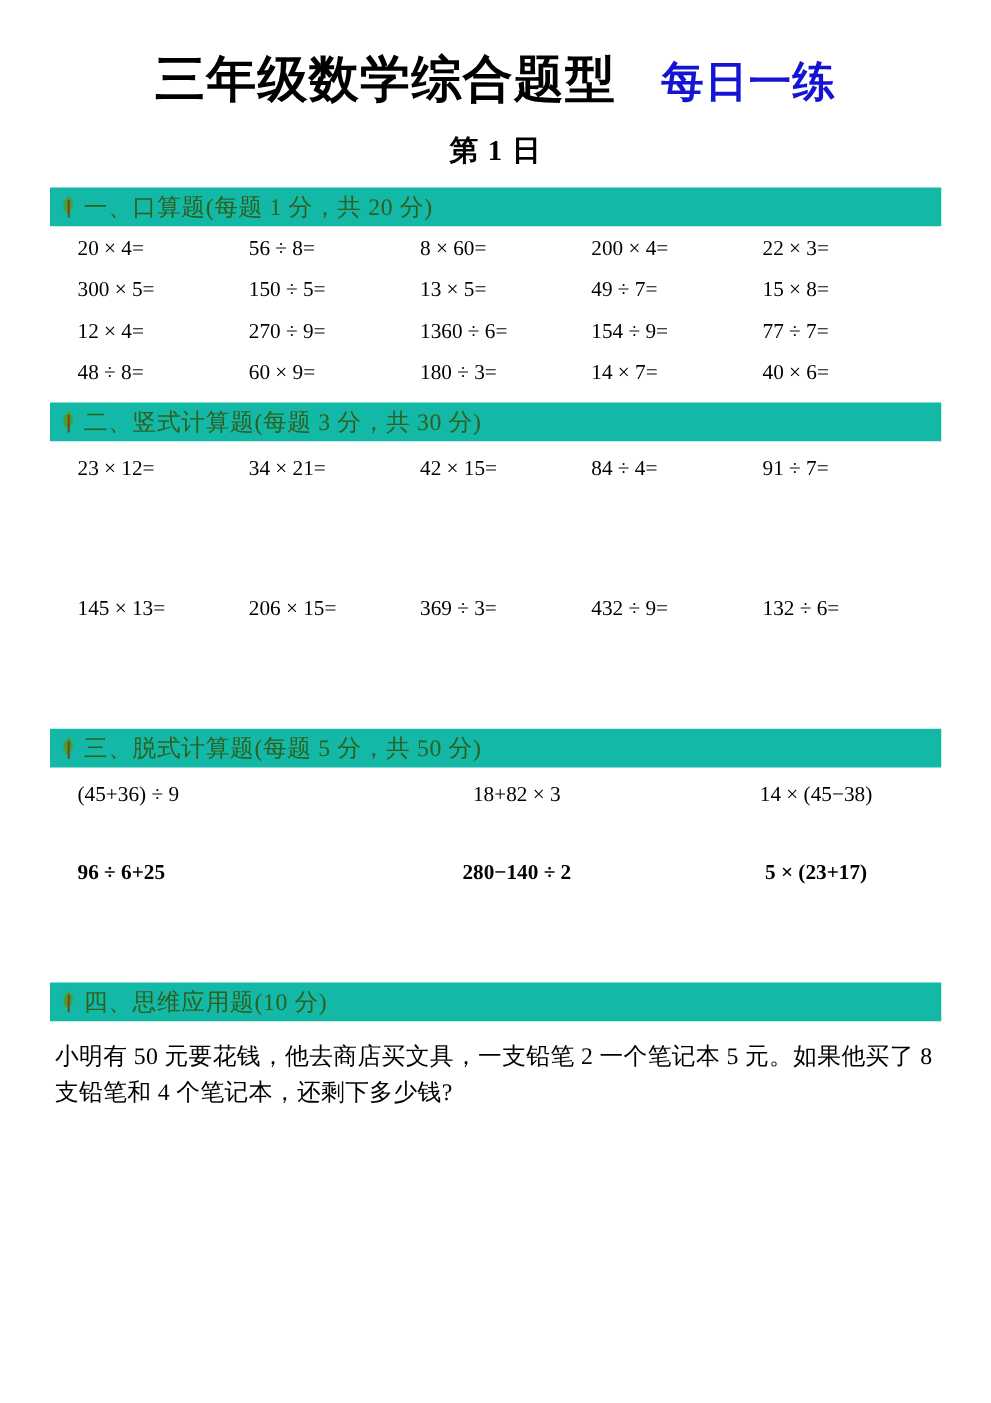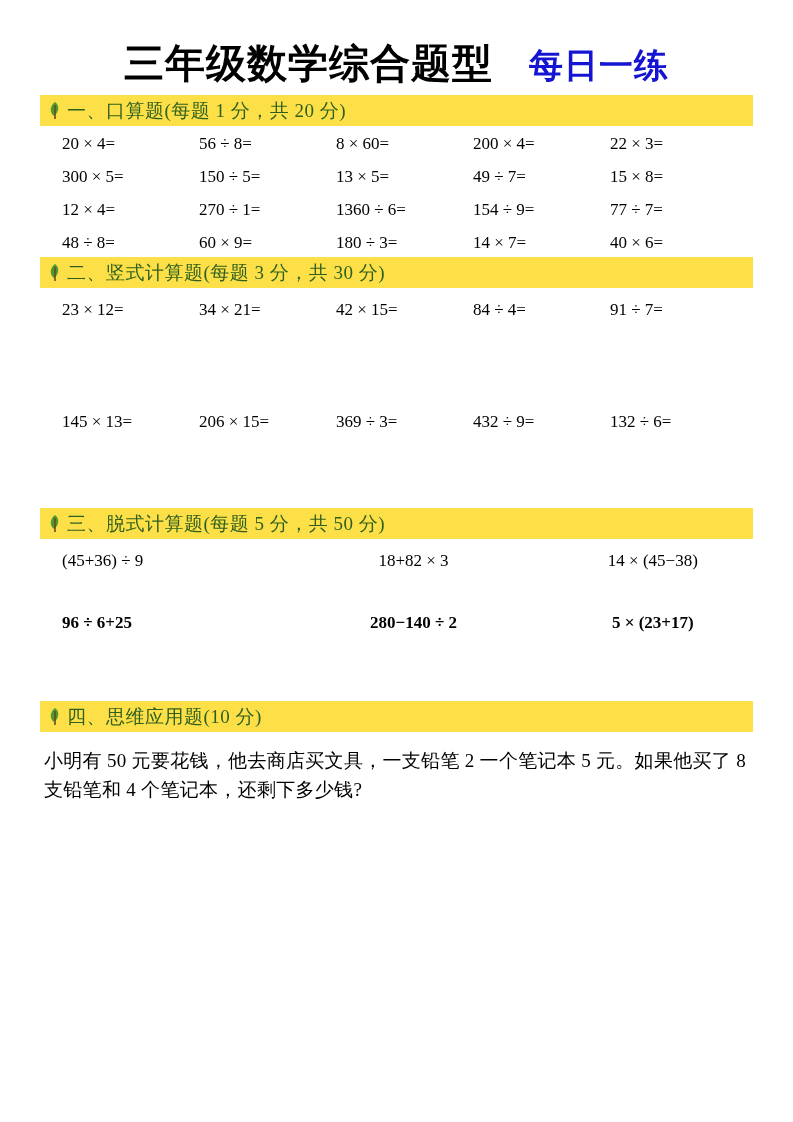--- a/index.html
+++ b/index.html
@@ -47,25 +47,25 @@
   .subtitle {
     text-align: center;
     font-size: 23px;
     font-weight: bold;
     margin-top: 14px;
     letter-spacing: 1px;
   }
 
   
   .section-header {
-    background: #fde047;
+    background: #14b8a6;
     height: 31px;
     display: flex;
     align-items: center;
-    margin-top: 4px;
+    margin-top: 14px;
     padding-left: 6px;
   }
   .section-header .leaf-icon {
     width: 18px;
     height: 20px;
     flex: 0 0 auto;
     margin-right: 3px;
     display: inline-block;
   }
   .section-header .sec-text {
@@ -135,20 +135,21 @@
 </head>
 <body>
 
 <div class="page">
 
   <div class="title-row">
     <span class="title-main">三年级数学综合题型</span>
     <span class="title-accent">每日一练</span>
   </div>
 
+  <div class="subtitle">第 1 日</div>
 
   <div class="section-header">
     <span class="leaf-icon">
       <svg width="18" height="20" viewBox="0 0 18 20" xmlns="http://www.w3.org/2000/svg">
         <path d="M9 1 C4 5, 3 11, 8 15 C13 11, 14 5, 9 1 Z" fill="#4f9a2e"></path>
         <path d="M9 4 L9 18" stroke="#6b4a22" stroke-width="1.6" fill="none"></path>
       </svg>
     </span>
     <span class="sec-text">一、口算题(每题 1 分，共 20 分)</span>
   </div>
@@ -160,21 +161,21 @@
     <div class="oral-cell">200 × 4=</div>
     <div class="oral-cell">22 × 3=</div>
 
     <div class="oral-cell">300 × 5=</div>
     <div class="oral-cell">150 ÷ 5=</div>
     <div class="oral-cell">13 × 5=</div>
     <div class="oral-cell">49 ÷ 7=</div>
     <div class="oral-cell">15 × 8=</div>
 
     <div class="oral-cell">12 × 4=</div>
-    <div class="oral-cell">270 ÷ 1=</div>
+    <div class="oral-cell">270 ÷ 9=</div>
     <div class="oral-cell">1360 ÷ 6=</div>
     <div class="oral-cell">154 ÷ 9=</div>
     <div class="oral-cell">77 ÷ 7=</div>
 
     <div class="oral-cell">48 ÷ 8=</div>
     <div class="oral-cell">60 × 9=</div>
     <div class="oral-cell">180 ÷ 3=</div>
     <div class="oral-cell">14 × 7=</div>
     <div class="oral-cell">40 × 6=</div>
   </div>

